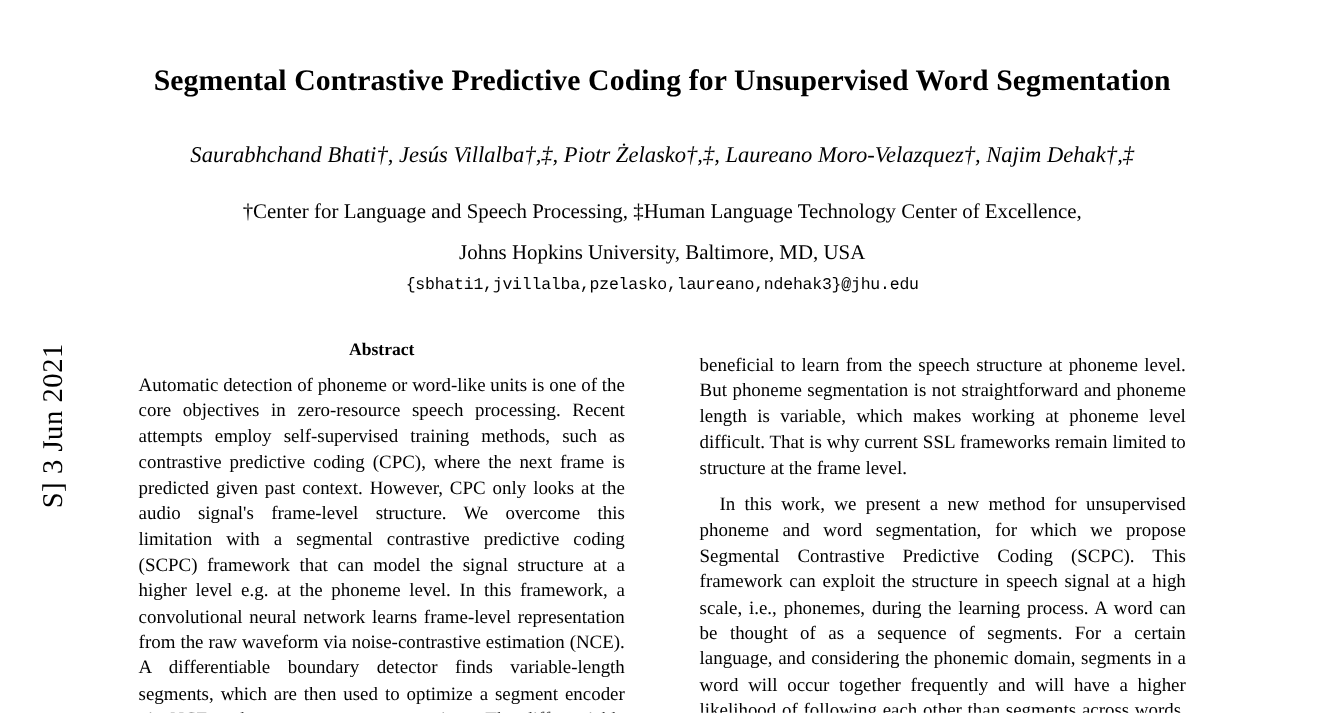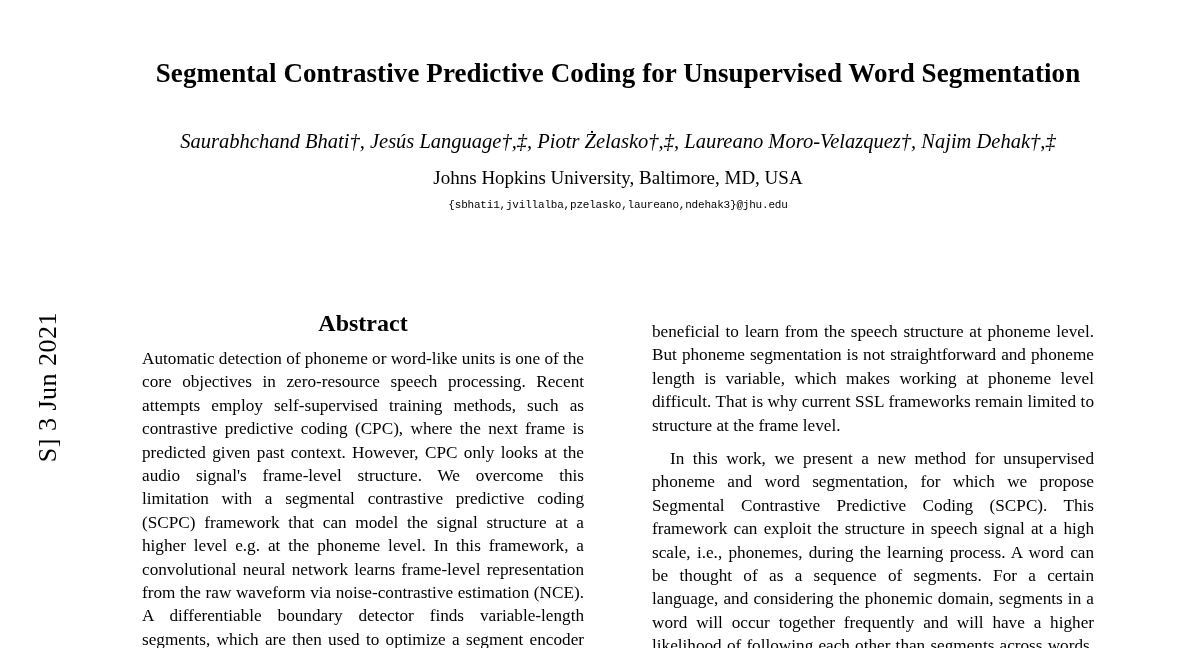--- a/index.html
+++ b/index.html
@@ -34,21 +34,21 @@
     transform-origin: center center;
     font-family: "Liberation Serif", serif;
     font-size: 26px;
     letter-spacing: 0.5px;
     white-space: nowrap;
     color: #000;
   }
 
   .content {
     position: absolute;
-    left: 132px;
+    left: 116px;
     top: 0;
     width: 972px;
     height: 648px;
   }
 
   .title {
     font-family: "Liberation Serif", serif;
     font-weight: bold;
     font-size: 27px;
     line-height: 34px;
@@ -69,42 +69,42 @@
   .affil {
     font-family: "Liberation Serif", serif;
     font-size: 19px;
     text-align: center;
     margin-top: 26px;
     line-height: 26px;
   }
 
   .email {
     font-family: "Liberation Mono", monospace;
-    font-size: 11px;
+    font-size: 15px;
     text-align: center;
     margin-top: 8px;
     letter-spacing: -0.2px;
   }
 
   .columns {
     position: absolute;
     top: 310px;
     left: 0;
     width: 972px;
     display: flex;
     gap: 48px;
   }
   .col {
     width: 462px;
   }
 
   .abstract-head {
     font-family: "Liberation Serif", serif;
     font-weight: bold;
-    font-size: 24px;
+    font-size: 16px;
     text-align: center;
     margin-bottom: 9px;
   }
 
   .body-text {
     font-family: "Liberation Serif", serif;
     font-size: 17.2px;
     line-height: 23.4px;
     text-align: justify;
     text-justify: inter-word;
@@ -124,22 +124,23 @@
 <body>
 
 <div class="page">
 
   <div class="arxiv-stamp">S]  3 Jun 2021</div>
 
   <div class="content">
 
     <div class="title">Segmental Contrastive Predictive Coding for Unsupervised Word Segmentation</div>
 
-    <div class="authors">Saurabhchand Bhati†, Jesús Language†,‡, Piotr Żelasko†,‡, Laureano Moro-Velazquez†, Najim Dehak†,‡</div>
+    <div class="authors">Saurabhchand Bhati†, Jesús Villalba†,‡, Piotr Żelasko†,‡, Laureano Moro-Velazquez†, Najim Dehak†,‡</div>
 
+    <div class="affil">†Center for Language and Speech Processing, ‡Human Language Technology Center of Excellence,</div>
     <div class="affil" style="margin-top:11px">Johns Hopkins University, Baltimore, MD, USA</div>
 
     <div class="email">{sbhati1,jvillalba,pzelasko,laureano,ndehak3}@jhu.edu</div>
 
     <div class="columns">
 
       <div class="col col-left">
         <div class="abstract-head">Abstract</div>
         <div class="body-text">
           <p>Automatic detection of phoneme or word-like units is one of the core objectives in zero-resource speech processing. Recent attempts employ self-supervised training methods, such as contrastive predictive coding (CPC), where the next frame is predicted given past context. However, CPC only looks at the audio signal's frame-level structure. We overcome this limitation with a segmental contrastive predictive coding (SCPC) framework that can model the signal structure at a higher level e.g. at the phoneme level. In this framework, a convolutional neural network learns frame-level representation from the raw waveform via noise-contrastive estimation (NCE). A differentiable boundary detector finds variable-length segments, which are then used to optimize a segment encoder via NCE to learn segment representations. The differentiable boundary detector allows us to train frame-level and segment-level encoders jointly. Typically,</p>

